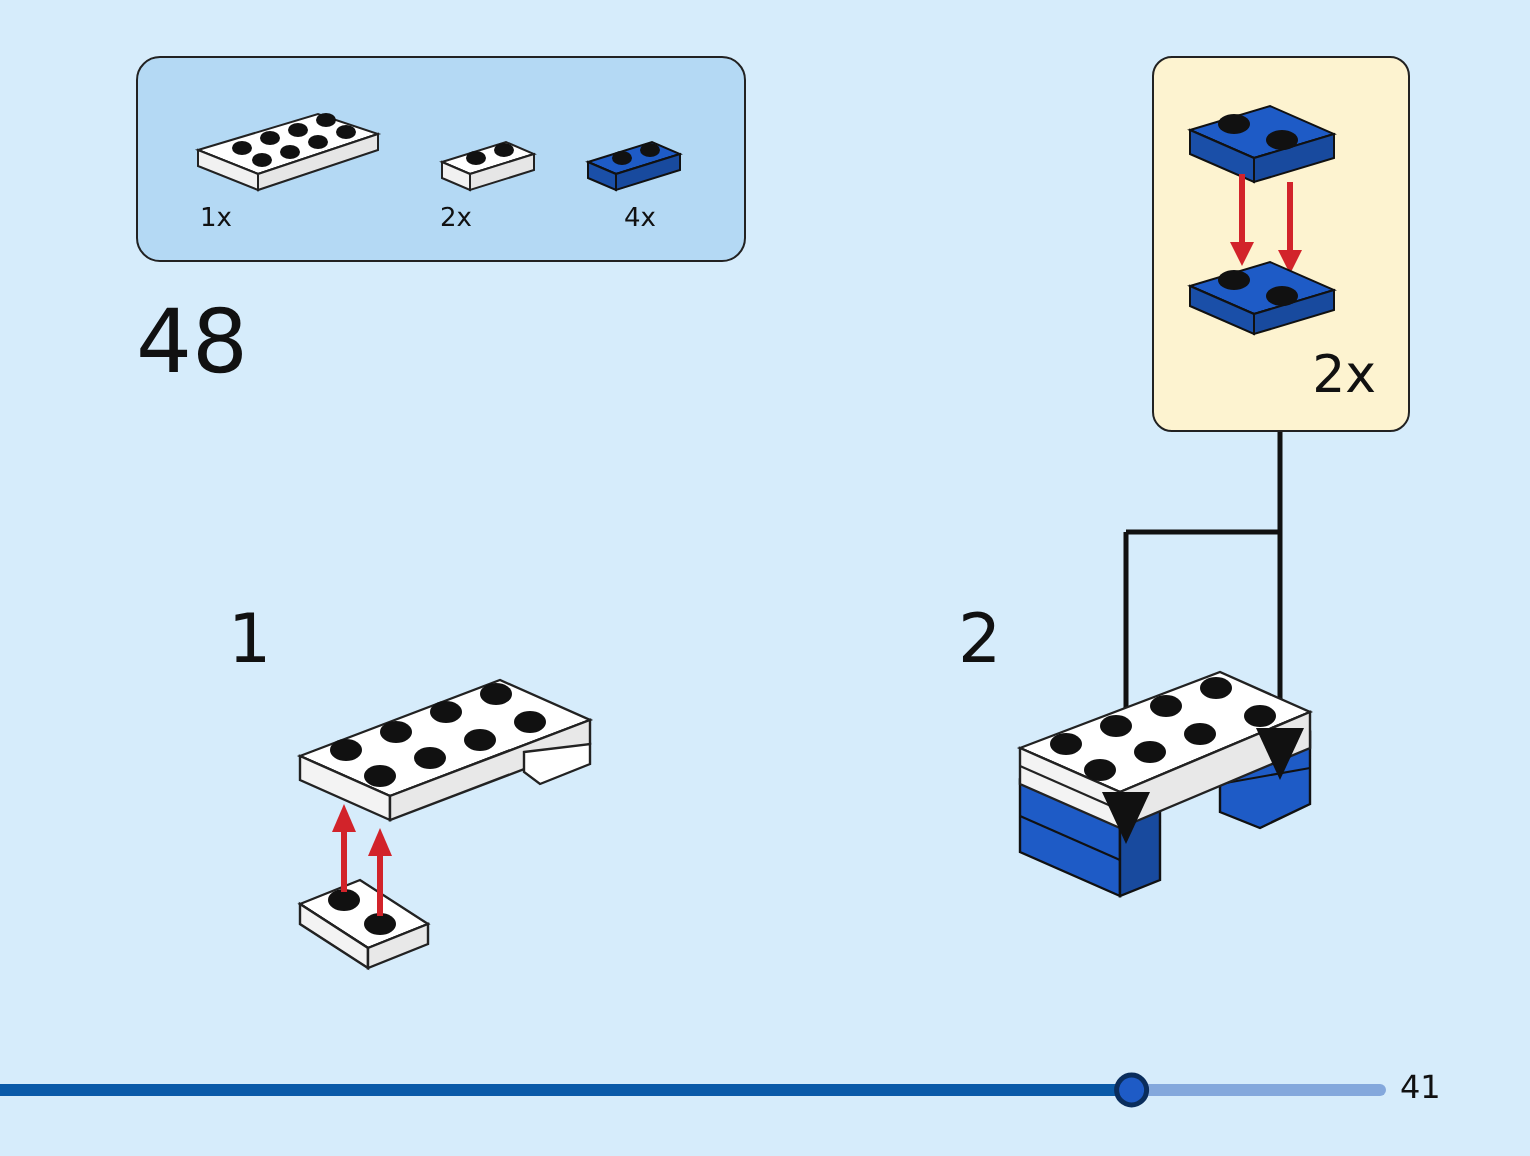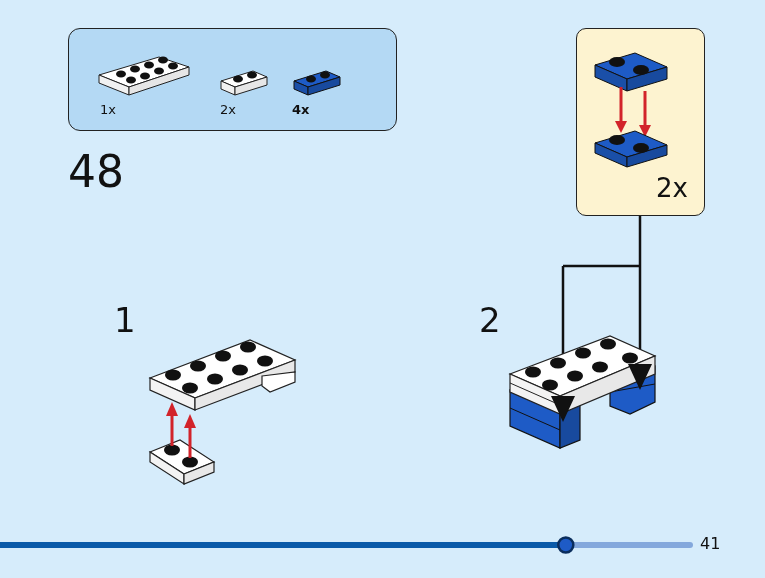--- a/index.html
+++ b/index.html
@@ -1,18 +1,18 @@
 <!DOCTYPE html>
 <html><head>
 <meta charset="utf-8">
 <style>
   html,body{margin:0;padding:0;}
   body{width:765px;height:578px;background:#d6ecfb;position:relative;overflow:hidden;font-family:"DejaVu Sans",sans-serif;color:#111;}
   .abs{position:absolute;}
-  #parts{left:68px;top:28px;width:329px;height:103px;background:#b4d9f4;border:1.5px solid #222;border-radius:12px;box-sizing:border-box;}
+  #parts{left:68px;top:28px;width:305px;height:103px;background:#b4d9f4;border:1.5px solid #222;border-radius:12px;box-sizing:border-box;}
   .qty{font-size:13px;position:absolute;}
   #stepnum{left:68px;top:146px;font-size:44px;text-align:right;}
   .sub{font-size:34px;position:absolute;}
   #callout{left:576px;top:28px;width:129px;height:188px;background:#fdf3d0;border:1.5px solid #222;border-radius:10px;box-sizing:border-box;}
   #calloutqty{position:absolute;right:16px;bottom:12px;font-size:26px;}
   #pagenum{left:700px;top:534px;font-size:16px;}
   svg{position:absolute;overflow:visible;}
 </style>
 </head>
 <body>
@@ -51,21 +51,21 @@
       <polygon points="0,14 14,20 14,28 0,22" fill="#1a4fa8" stroke="#111" stroke-width="1"></polygon>
       <polygon points="14,20 46,10 46,18 14,28" fill="#184a9e" stroke="#111" stroke-width="1"></polygon>
       <g fill="#111">
           <ellipse cx="17" cy="12" rx="5" ry="3.5"></ellipse>
           <ellipse cx="31" cy="8" rx="5" ry="3.5"></ellipse>
         </g>
     </g>
   </svg>
   <span class="qty" style="left:31px;top:73px;">1x</span>
   <span class="qty" style="left:151px;top:73px;">2x</span>
-  <span class="qty" style="left:223px;top:73px;font-weight:bold;">4x</span>
+  <span class="qty" style="left:243px;top:73px;">4x</span>
 </div>
 
 <div id="stepnum" class="abs">48</div>
 
 <div id="callout" class="abs">
   <svg width="129" height="188">
     <g transform="translate(18,18)">
       <polygon points="0,18 40,6 72,20 32,32" fill="#1e5bc6" stroke="#111" stroke-width="1"></polygon>
       <polygon points="0,18 32,32 32,44 0,30" fill="#1a4fa8" stroke="#111" stroke-width="1"></polygon>
       <polygon points="32,32 72,20 72,32 32,44" fill="#184a9e" stroke="#111" stroke-width="1"></polygon>

